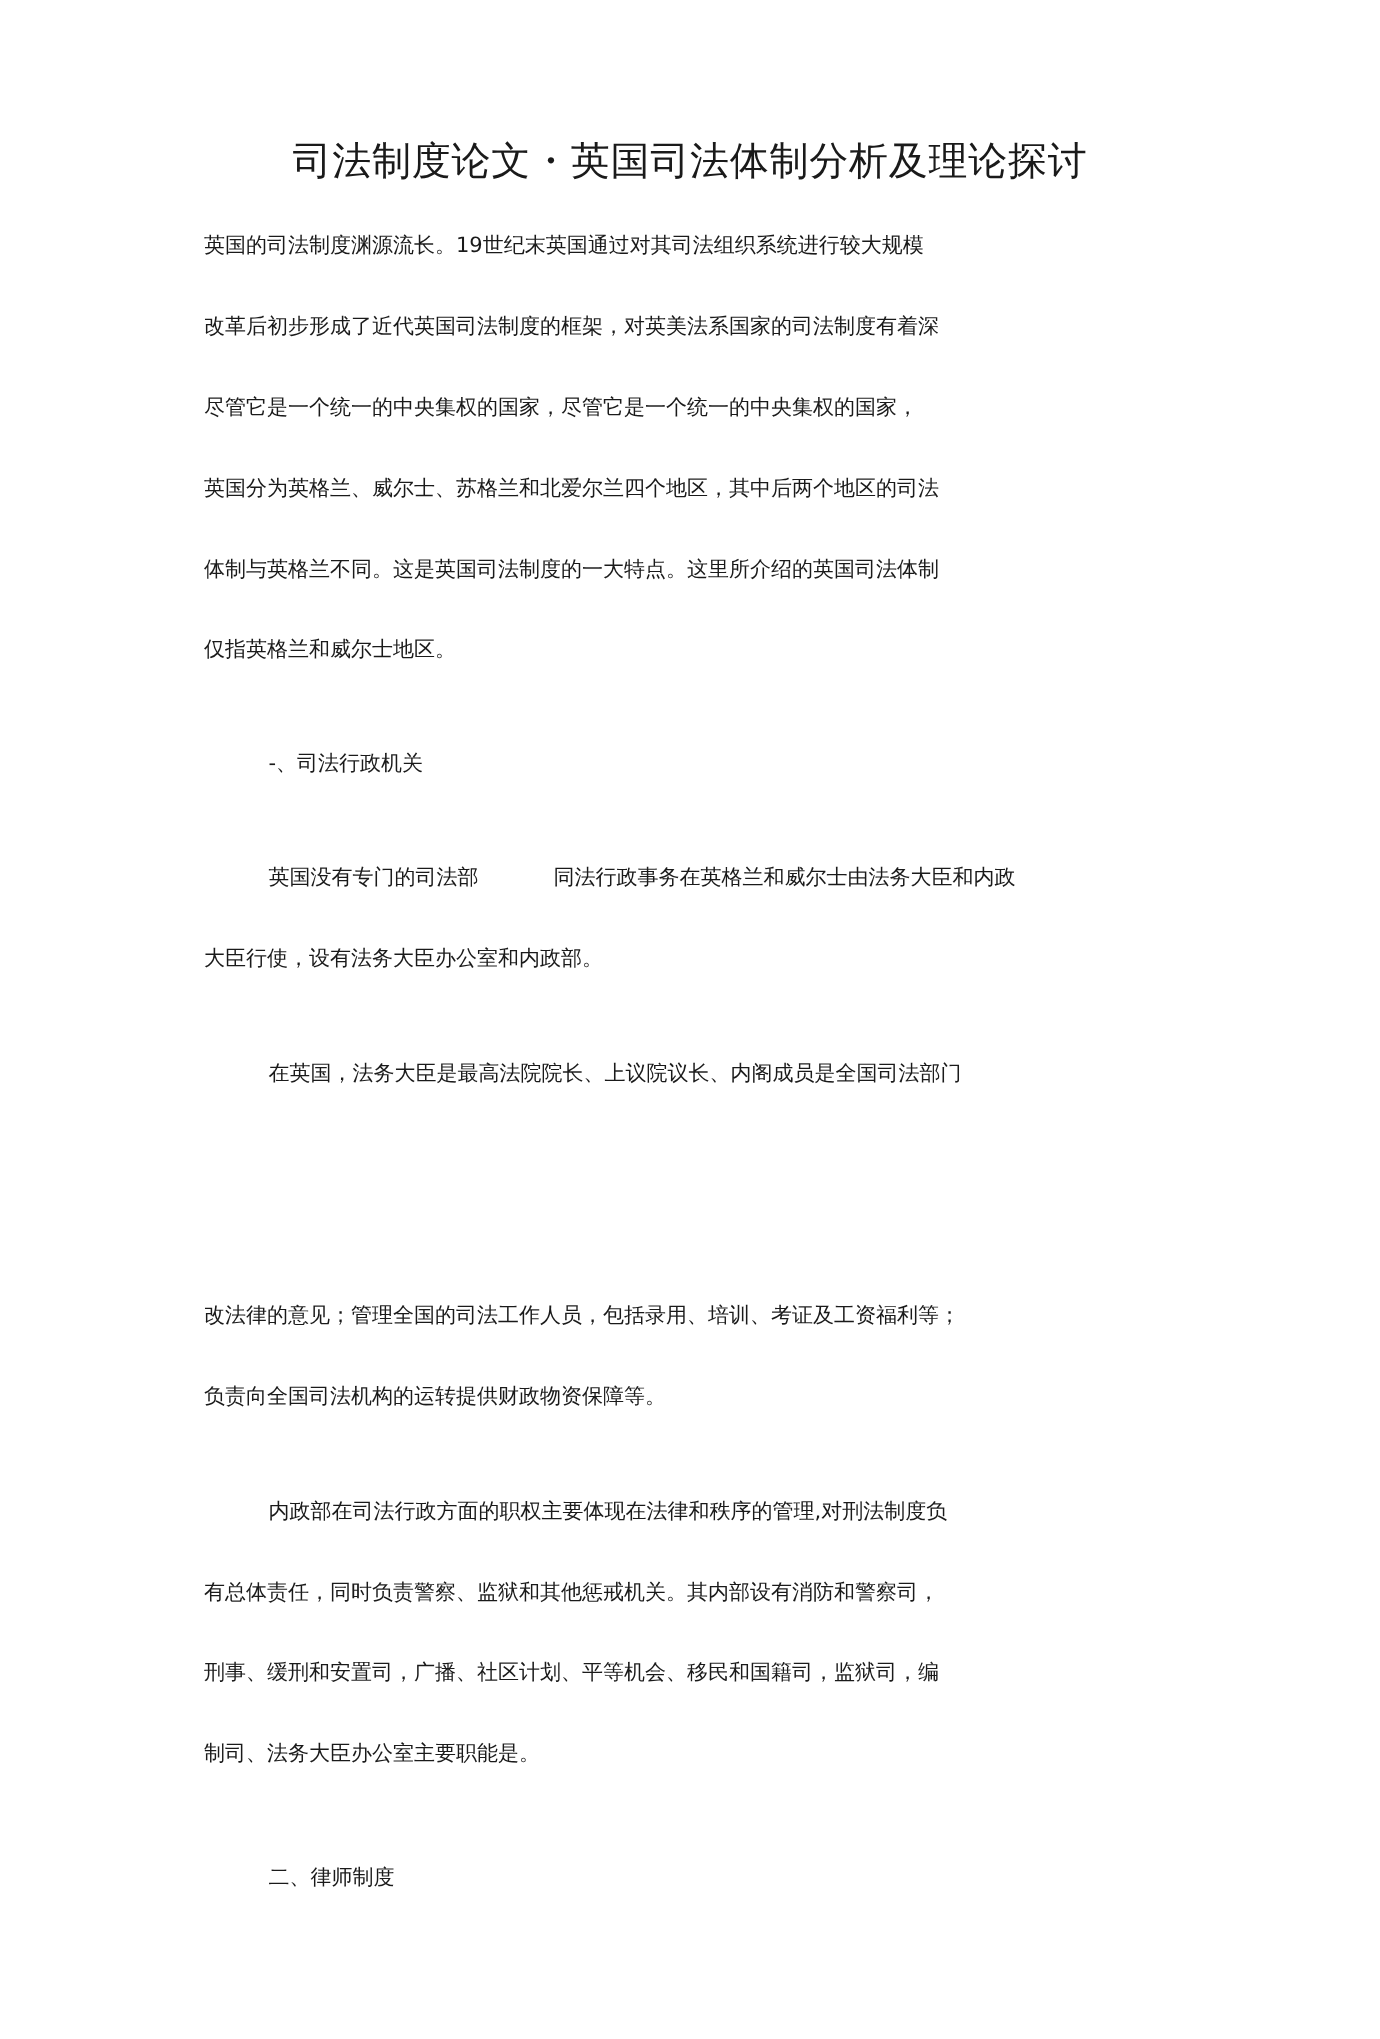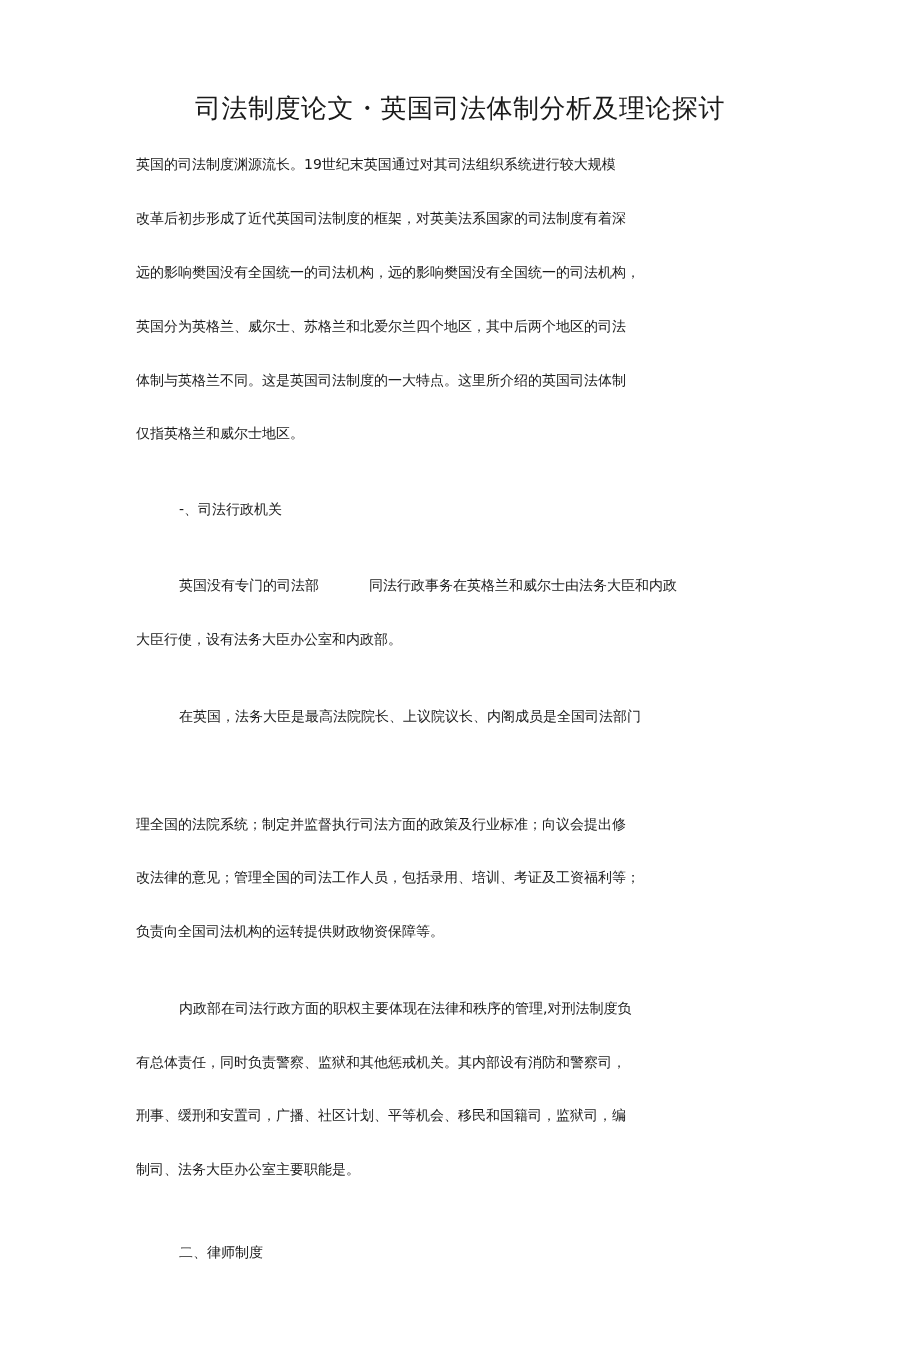--- a/index.html
+++ b/index.html
@@ -13,34 +13,33 @@
     .gap { display: inline-block; width: 50px; }
   </style>
 </head>
 <body>
 
 <div class="page">
   <div class="title">司法制度论文・英国司法体制分析及理论探讨</div>
 
   <div class="line" style="top:149px">英国的司法制度渊源流长。19世纪末英国通过对其司法组织系统进行较大规模</div>
   <div class="line" style="top:203px">改革后初步形成了近代英国司法制度的框架，对英美法系国家的司法制度有着深</div>
-  <div class="line" style="top:257px">远的影响樊国没有全国统一的司法机构，远的影响樊国没有全国统一的司法机构，</div>
+  <div class="line" style="top:257px">尽管它是一个统一的中央集权的国家，尽管它是一个统一的中央集权的国家，</div>
   <div class="line" style="top:311px">英国分为英格兰、威尔士、苏格兰和北爱尔兰四个地区，其中后两个地区的司法</div>
   <div class="line" style="top:365px">体制与英格兰不同。这是英国司法制度的一大特点。这里所介绍的英国司法体制</div>
   <div class="line" style="top:418px">仅指英格兰和威尔士地区。</div>
 
   <div class="line indent" style="top:494px">-、司法行政机关</div>
 
   <div class="line indent" style="top:570px">
     <span>英国没有专门的司法部</span><span class="gap"></span><span>同法行政事务在英格兰和威尔士由法务大臣和内政</span>
   </div>
   <div class="line" style="top:624px">大臣行使，设有法务大臣办公室和内政部。</div>
 
   <div class="line indent" style="top:701px">在英国，法务大臣是最高法院院长、上议院议长、内阁成员是全国司法部门</div>
-  <div class="line" style="top:809px">理全国的法院系统；制定并监督执行司法方面的政策及行业标准；向议会提出修</div>
   <div class="line" style="top:862px">改法律的意见；管理全国的司法工作人员，包括录用、培训、考证及工资福利等；</div>
   <div class="line" style="top:916px">负责向全国司法机构的运转提供财政物资保障等。</div>
 
   <div class="line indent" style="top:993px">内政部在司法行政方面的职权主要体现在法律和秩序的管理,对刑法制度负</div>
   <div class="line" style="top:1047px">有总体责任，同时负责警察、监狱和其他惩戒机关。其内部设有消防和警察司，</div>
   <div class="line" style="top:1100px">刑事、缓刑和安置司，广播、社区计划、平等机会、移民和国籍司，监狱司，编</div>
   <div class="line" style="top:1154px">制司、法务大臣办公室主要职能是。</div>
 
   <div class="line indent" style="top:1237px">二、律师制度</div>
 </div>

